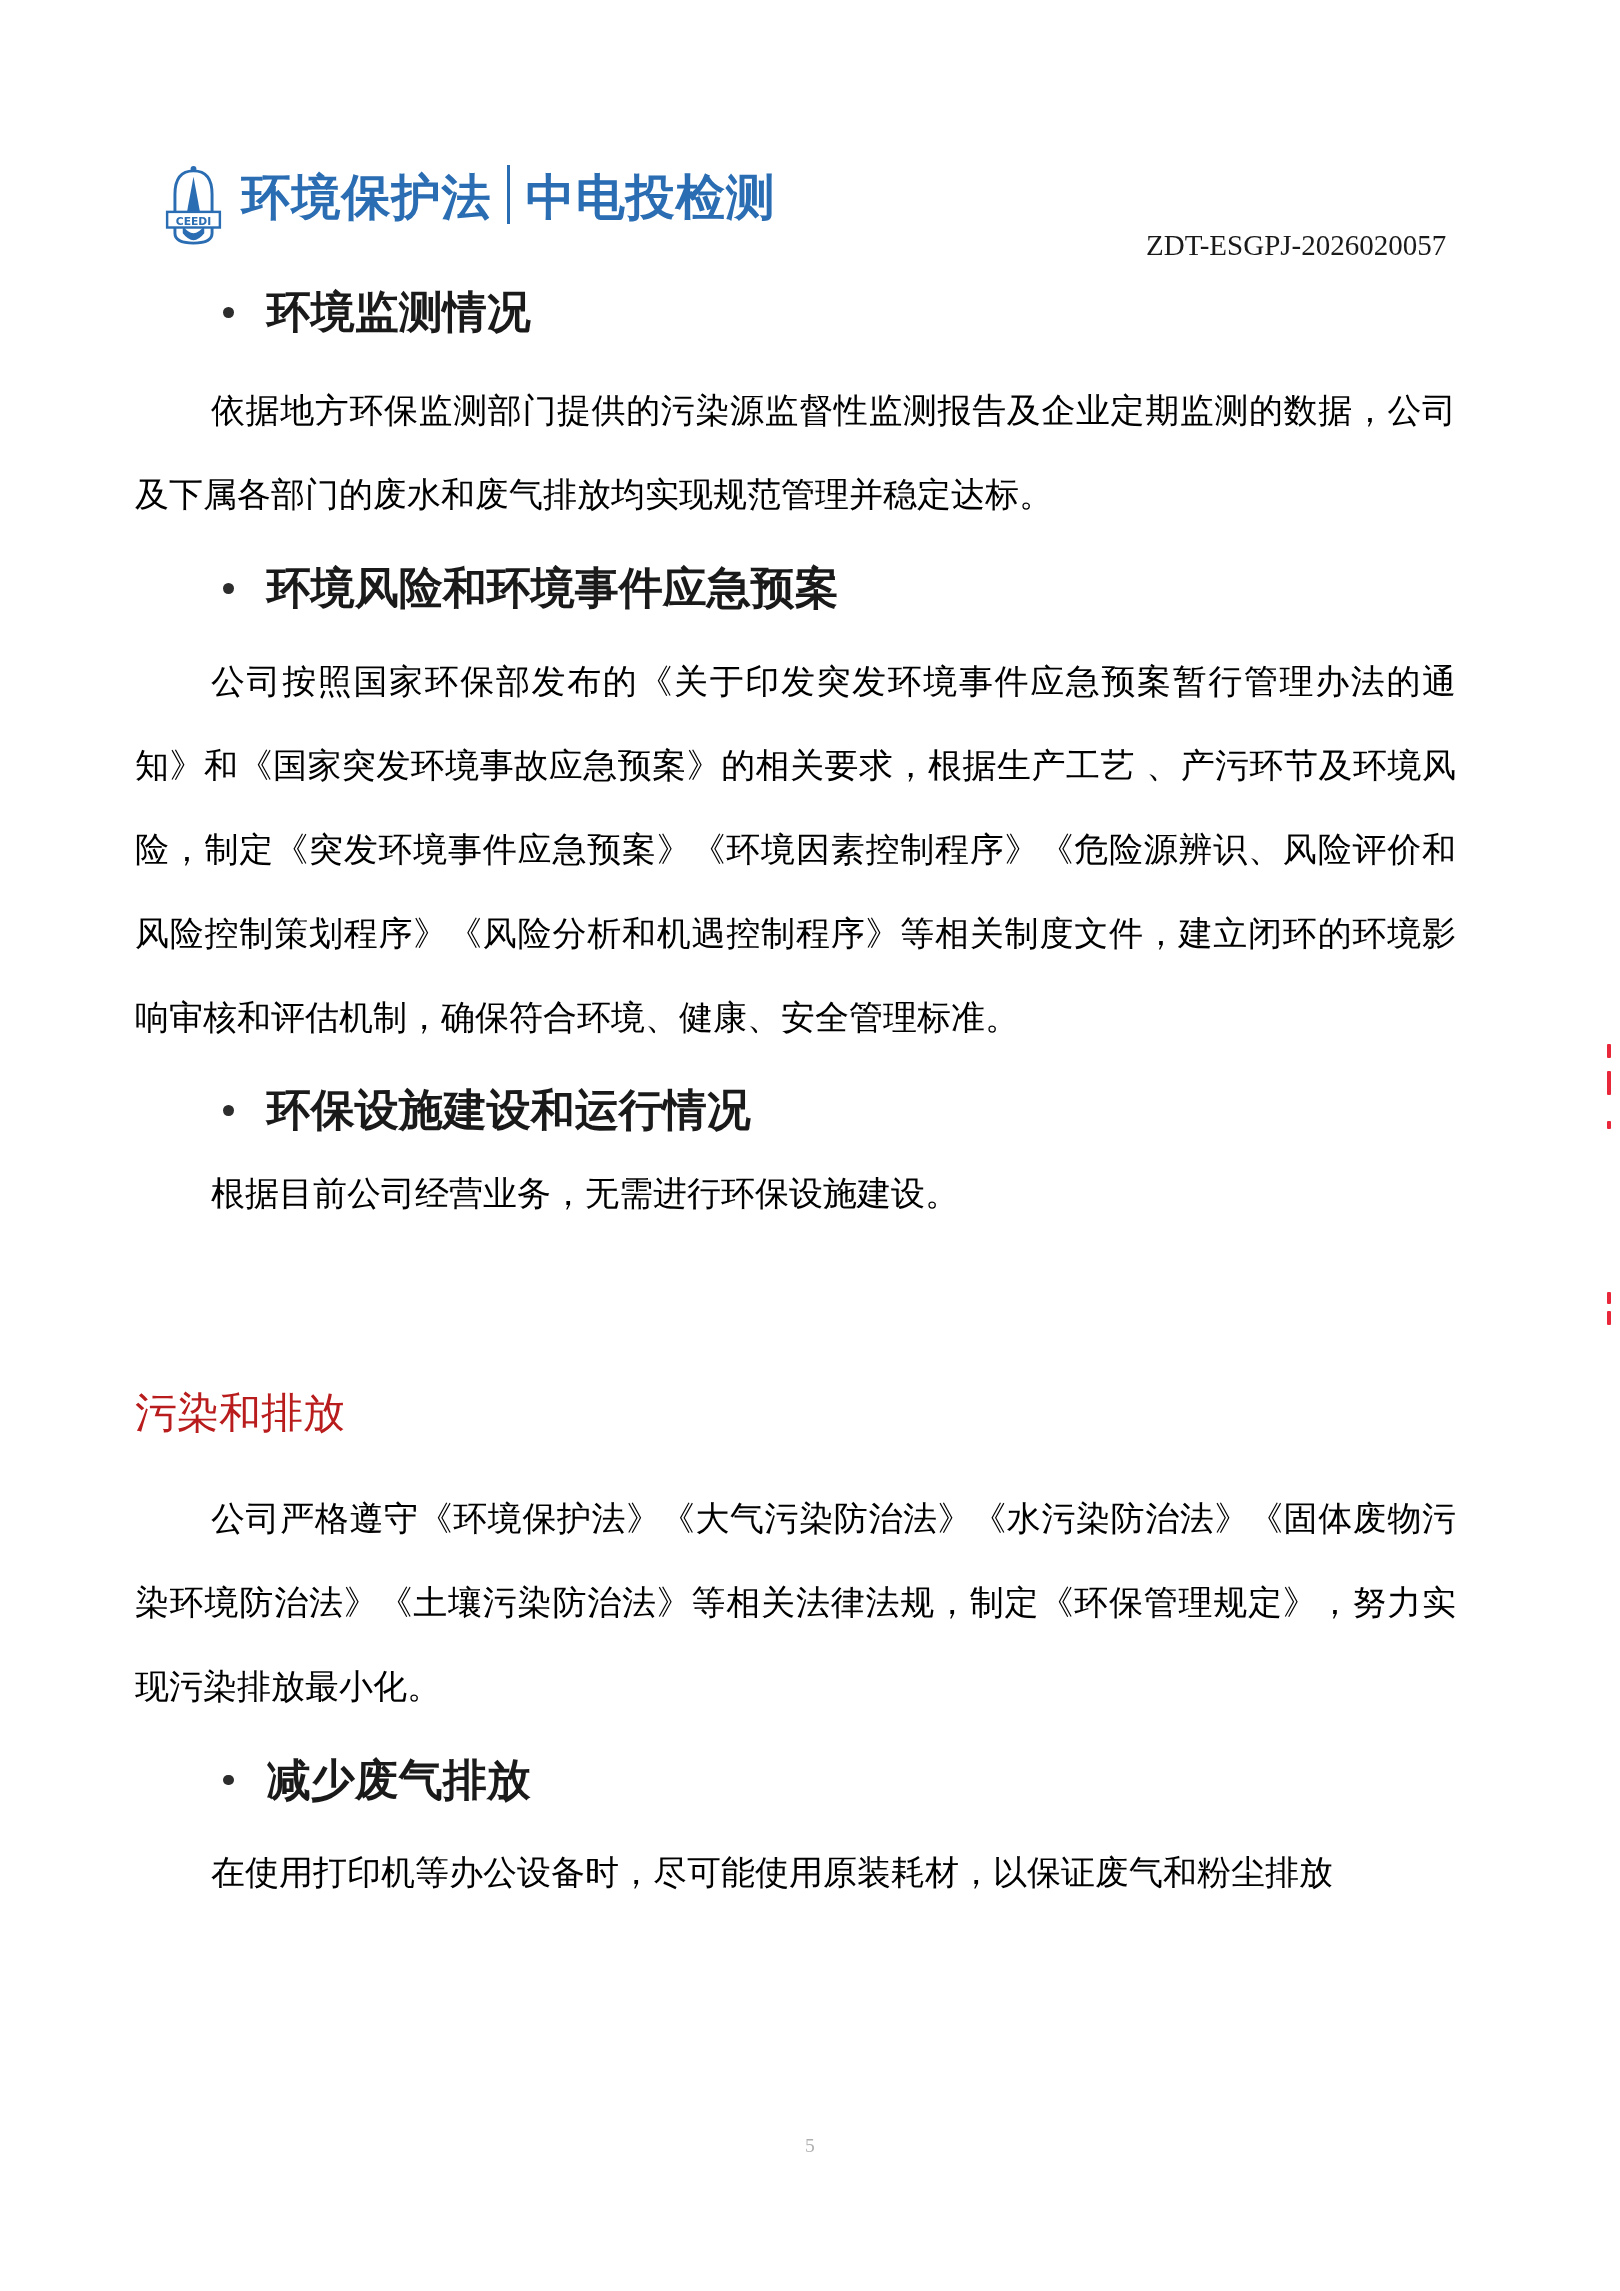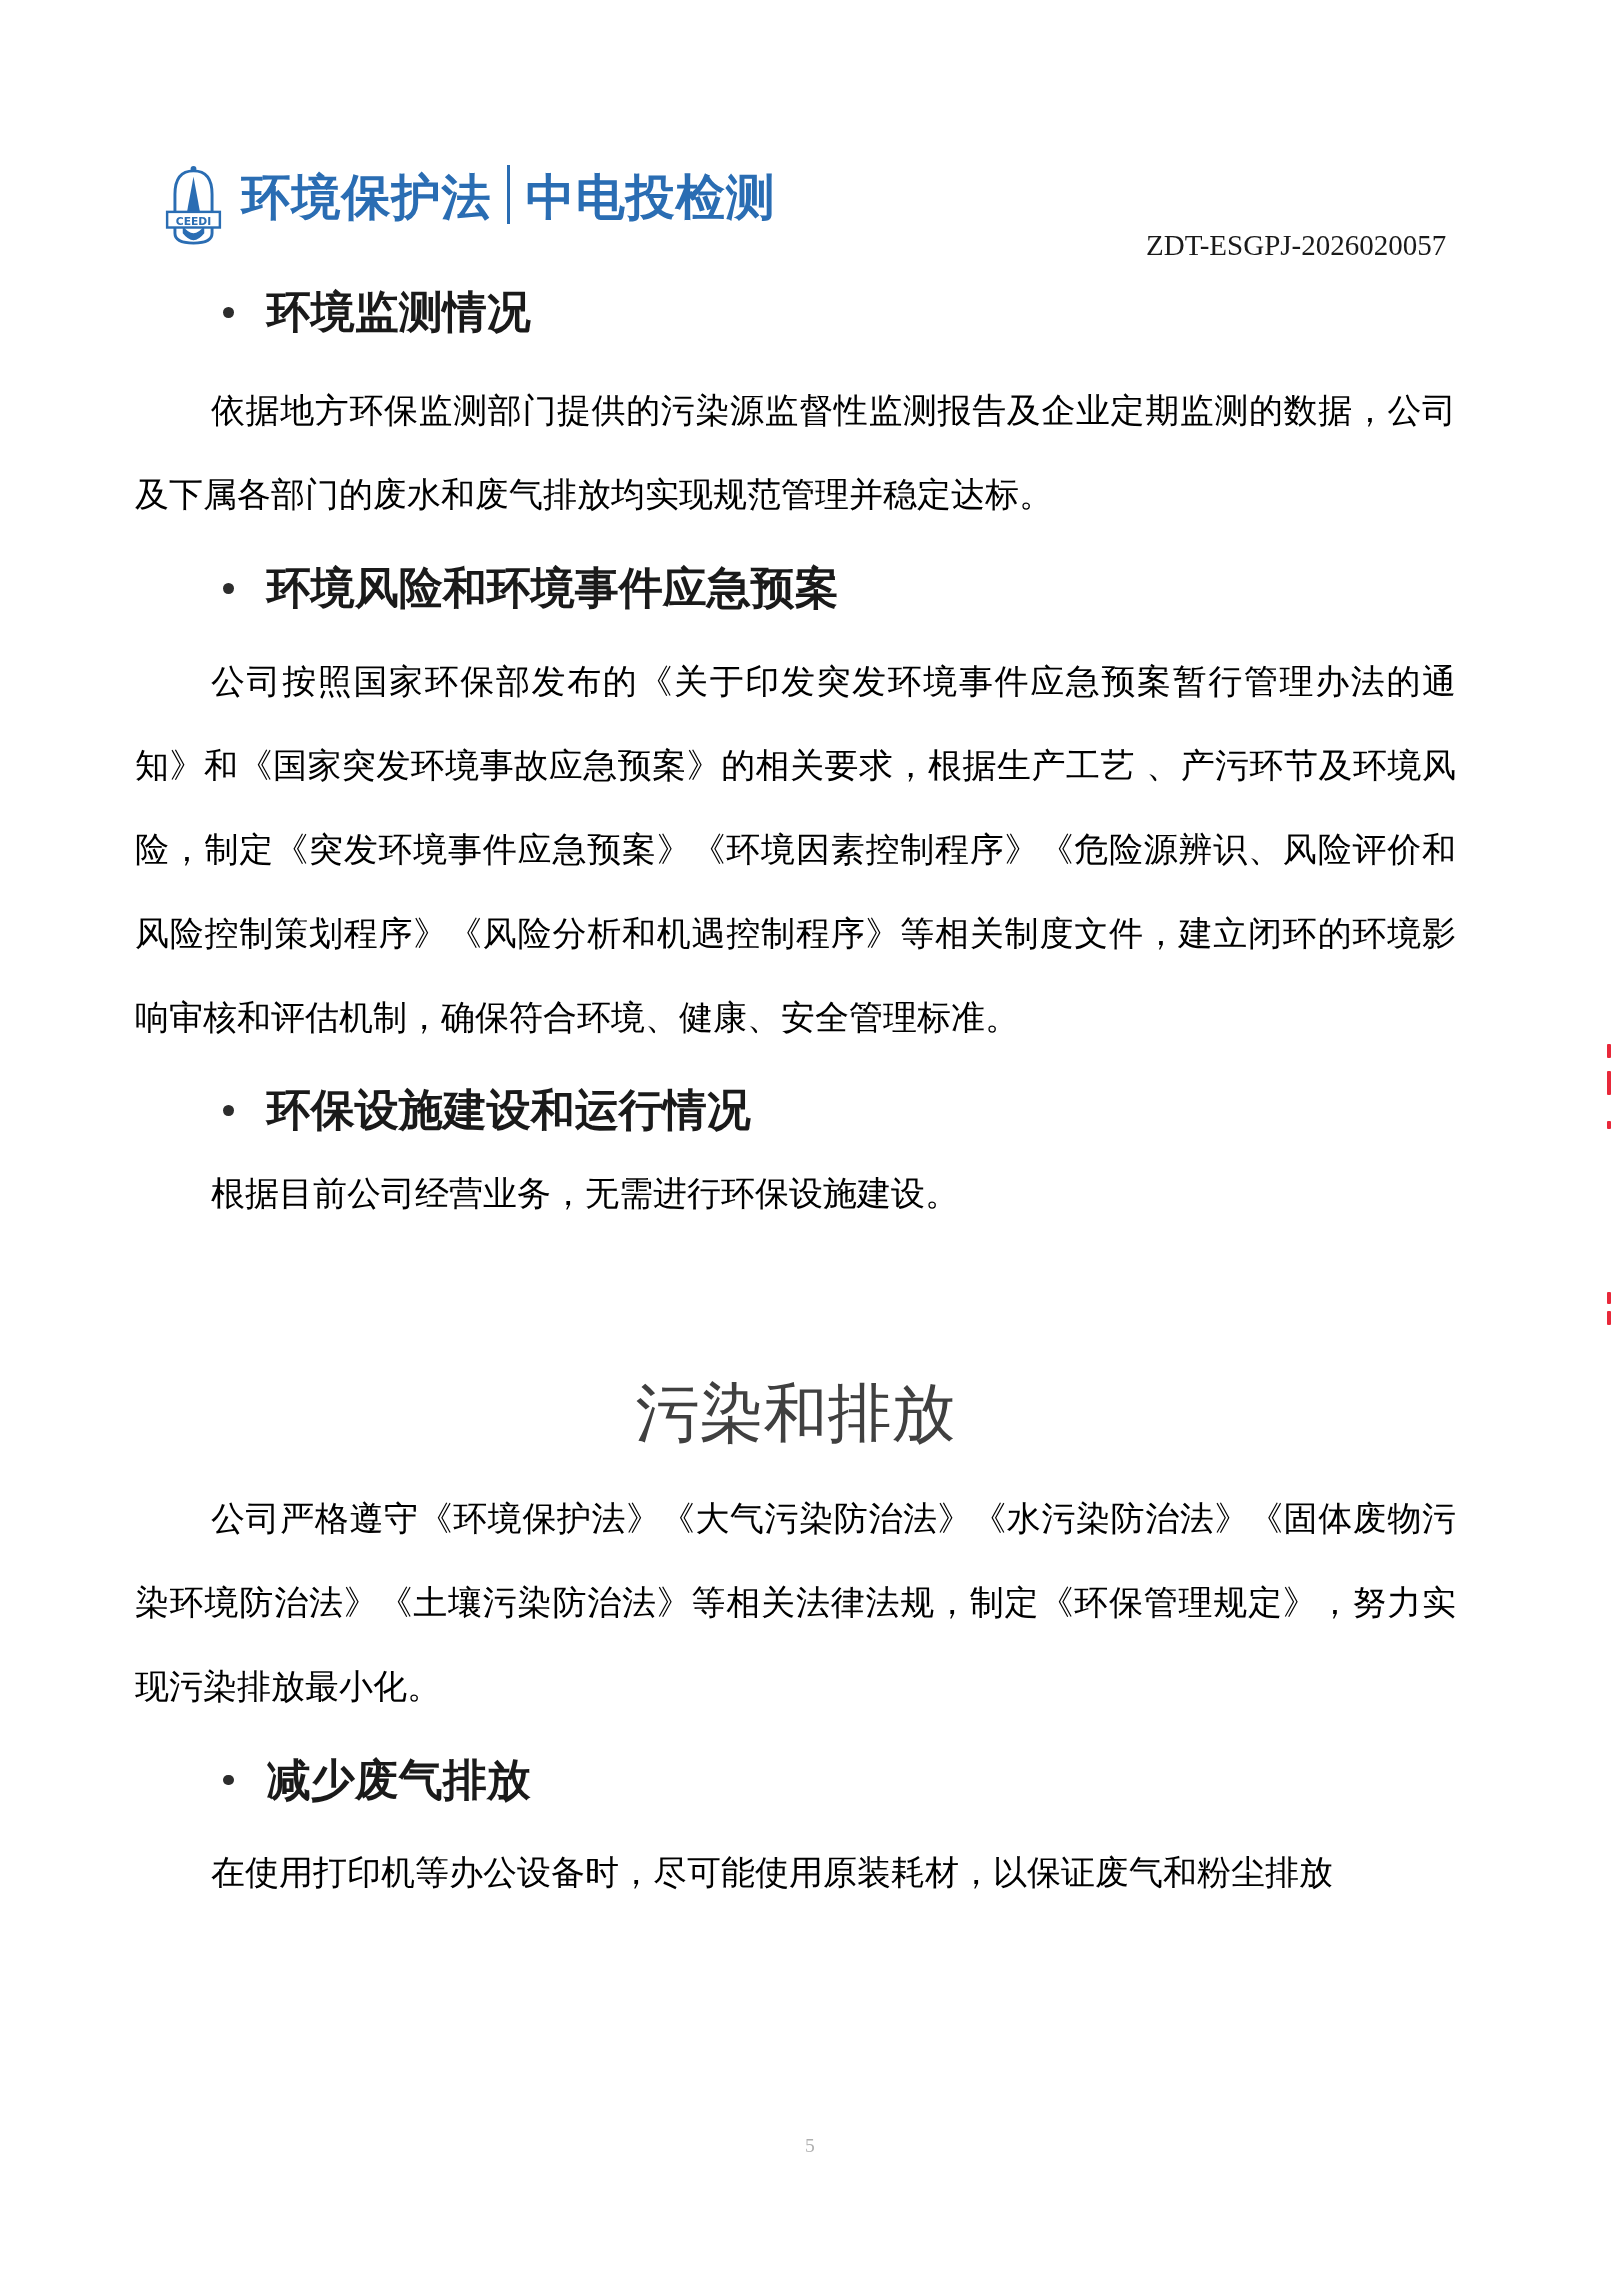--- a/index.html
+++ b/index.html
@@ -39,23 +39,22 @@
     width: 10.8px; height: 10.8px; border-radius: 50%; background: #2d2d2d;
     margin-left: 88px; margin-right: 33px; flex: none;
   }
   .para {
     font-family: "DejaVu Sans", "Liberation Sans", sans-serif;
     font-size: 34px; line-height: 84px; color: #000000;
     text-align: justify; margin: 0;
   }
   .indent { text-indent: 76px; }
   .section-title {
-    text-align: center;
     font-family: "DejaVu Sans", "Liberation Sans", sans-serif;
-    font-size: 64px; font-weight: normal; color: #404040;
+    font-size: 42px; font-weight: normal; color: #b91c1c;
     height: 98px; line-height: 98px; margin: 0;
   }
   .page-number {
     position: absolute; left: 0; right: 0; top: 2135px; text-align: center;
     font-family: "Liberation Serif", serif; font-size: 19.6px; color: #b0b0b0;
   }
   .seam-mark {
     position: absolute; left: 1607px; width: 3.9px; background: #e8283a; border-radius: 1px;
   }
 </style>

